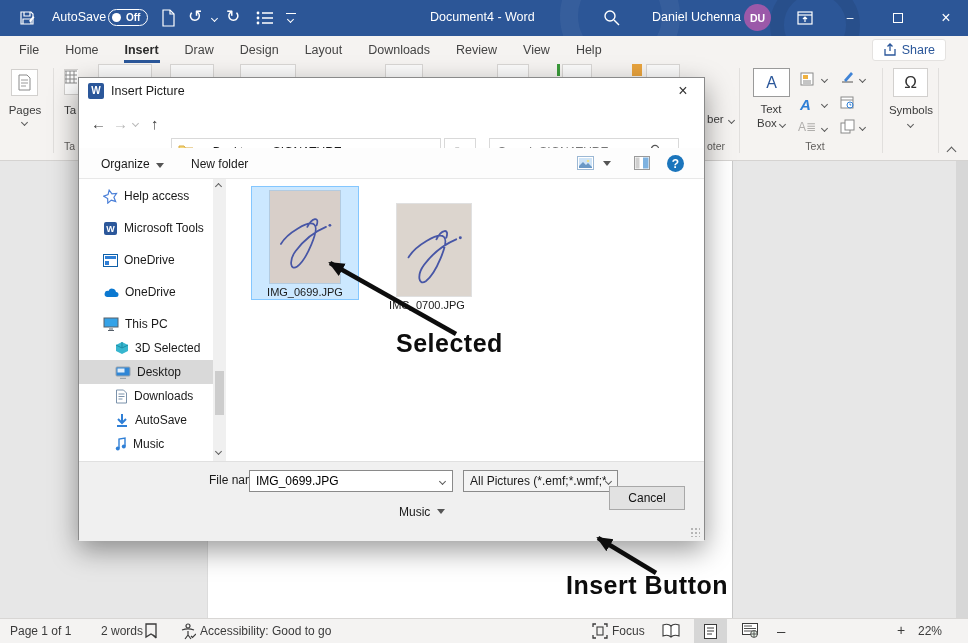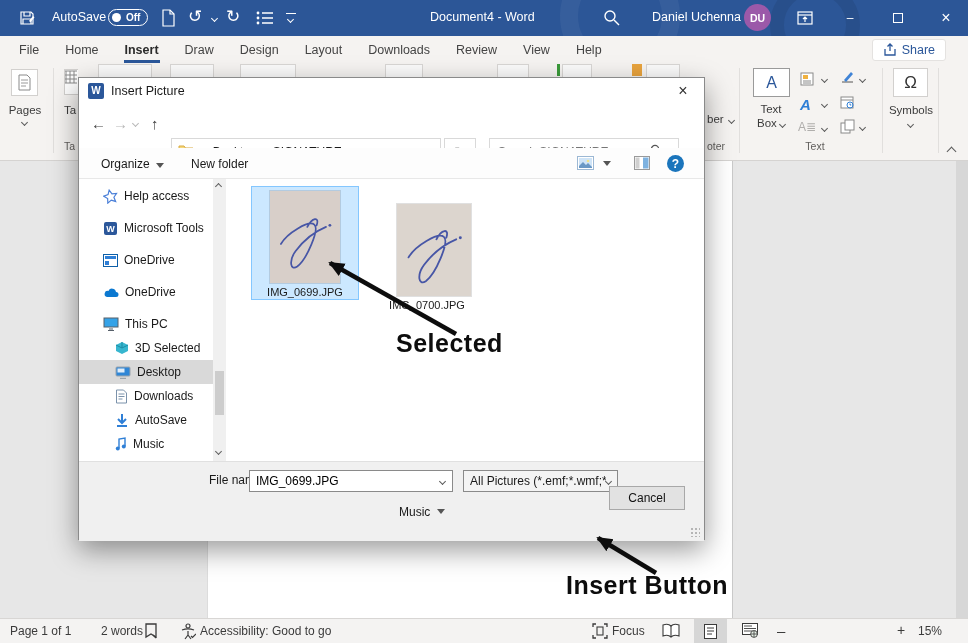--- a/index.html
+++ b/index.html
@@ -496,17 +496,17 @@
   <span class="abs" style="left:742px;top:4px;">
     <svg width="16" height="15" viewBox="0 0 16 15">
         <rect x="0.5" y="0.5" width="15" height="11" fill="#fff" stroke="#3b3b3b"></rect>
         <path d="M2 3h8M2 5.5h12M2 8h12" stroke="#3b3b3b" stroke-width=".9"></path>
         <circle cx="12" cy="11" r="3.4" fill="#e8f2e8" stroke="#3b3b3b" stroke-width=".9"></circle>
         <path d="M9 11h6M12 8v6" stroke="#3b3b3b" stroke-width=".8"></path>
       </svg>
   </span>
   <span class="abs" style="left:777px;top:3px;font-size:15px;">–</span>
   <span class="abs" style="left:897px;top:3px;font-size:14px;">+</span>
-  <span class="abs" style="left:918px;top:5px;">15%</span>
+  <span class="abs" style="left:918px;top:5px;">22%</span>
 </div>
 <div id="zoom-track"></div>
 <div id="zoom-tick"></div>
 <div id="zoom-thumb"></div>
 
 </body></html>

